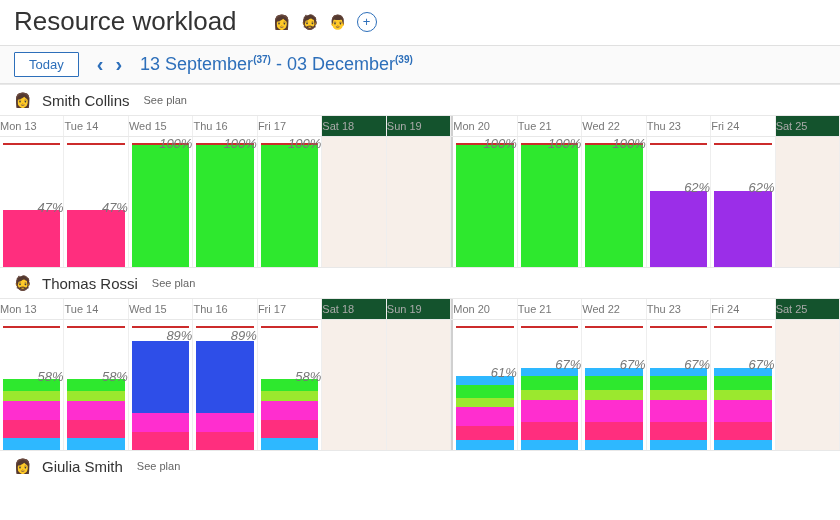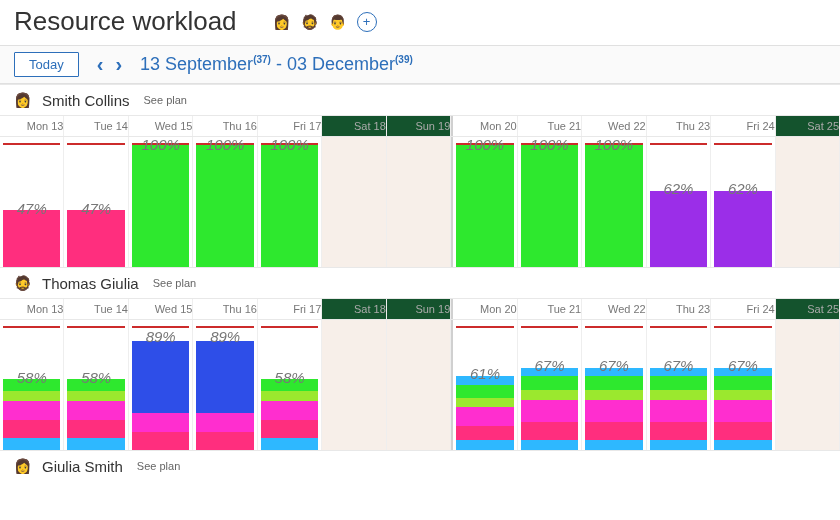--- a/index.html
+++ b/index.html
@@ -29,35 +29,35 @@
   .resource { border-top:1px solid #e8e8e8; }
   .resource-head {
     display:flex; align-items:center; gap:10px; padding:6px 14px; background:#fff;
   }
   .resource-head .avatar { width:18px; height:18px; }
   .resource-name { font-size:15px; color:#333; }
   .see-plan { font-size:11px; color:#666; margin-left:4px; cursor:pointer; }
 
   .days-header { display:flex; border-top:1px solid #e8e8e8; border-bottom:1px solid #e8e8e8; }
   .day-head {
-    flex:1 1 0; text-align:right; font-size:11px; color:#777; padding:4px 0; border-right:1px solid #eee;
+    flex:1 1 0; text-align:left; font-size:11px; color:#777; padding:4px 0; border-right:1px solid #eee;
     background:#fff;
   }
   .day-head.weekend { background:#14532d; color:#aaa; }
 
   .chart-row { display:flex; height:130px; }
   .day-cell {
     flex:1 1 0; border-right:1px solid #eee; position:relative; background:#fff; display:flex; align-items:flex-end; justify-content:center;
     padding:0 3px;
   }
   .day-cell.weekend { background:#f7efe9; }
   .day-cell.separator-left { border-left:2px solid #d0d0d0; }
 
   .cap-line { position:absolute; top:6px; left:3px; right:3px; height:2px; background:#cc2b2b; }
-  .pct { position:absolute; font-size:15px; font-style:italic; color:#777; left:0; right:0; text-align:center; }
+  .pct { position:absolute; font-size:13px; font-style:italic; color:#777; left:0; right:0; text-align:right; }
   .stack { width:100%; display:flex; flex-direction:column; justify-content:flex-end; height:100%; padding-top:8px;}
   .seg { width:100%; }
 
 </style>
 </head>
 <body>
 
 <div class="header">
   <h1>Resource workload</h1>
   <div class="avatars">
@@ -173,21 +173,21 @@
           <div class="stack">
             <div class="seg" style="height: 62%; background: rgb(155, 46, 232);"></div>
           </div>
         </div>
         <div class="day-cell weekend"></div>
       </div>
     </div>
     <div class="resource">
       <div class="resource-head">
         <div class="avatar">🧔</div>
-        <div class="resource-name">Thomas Giulia</div>
+        <div class="resource-name">Thomas Rossi</div>
         <div class="see-plan">See plan</div>
       </div>
       <div class="days-header">
         <div class="day-head">Mon 13</div>
         <div class="day-head">Tue 14</div>
         <div class="day-head">Wed 15</div>
         <div class="day-head">Thu 16</div>
         <div class="day-head">Fri 17</div>
         <div class="day-head weekend">Sat 18</div>
         <div class="day-head weekend">Sun 19</div>

